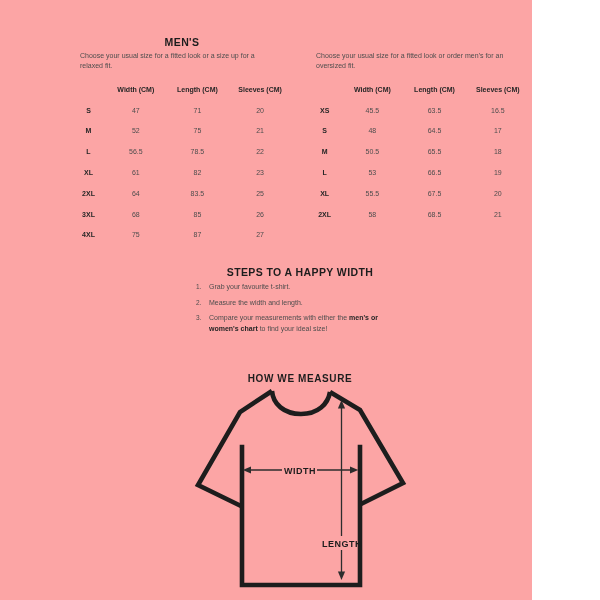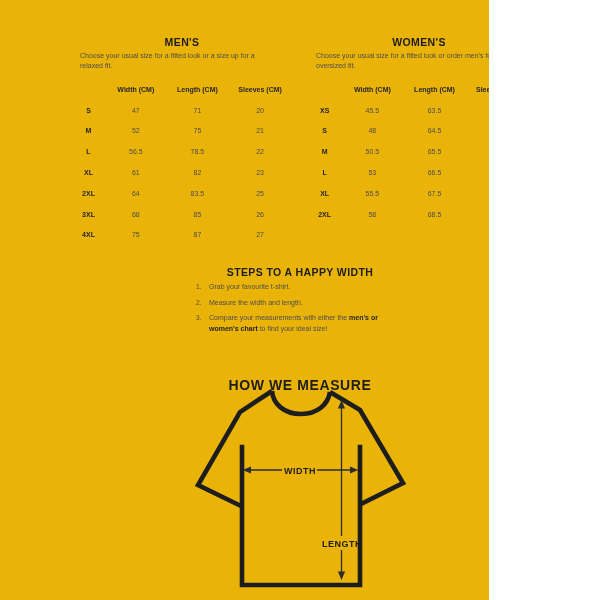--- a/index.html
+++ b/index.html
@@ -1,36 +1,36 @@
 <!DOCTYPE html>
 <html><head>
 <meta charset="utf-8">
 <style>
   html,body{margin:0;padding:0;background:#ffffff;}
   .canvas{
-    position:relative;width:489px;height:600px;background:#eab308;
+    position:relative;width:532px;height:600px;background:#fca5a5;
     font-family:"Liberation Sans",sans-serif;color:#1d1d1d;overflow:hidden;
   }
   .abs{position:absolute;}
   .section-title{
     font-weight:bold;font-size:10.5px;letter-spacing:.4px;
     text-align:center;color:#1d1d1d;white-space:nowrap;
   }
   .desc{font-size:7px;line-height:9.6px;color:#4d4d4d;}
   .desc .line{display:block;white-space:nowrap;}
   .size-table{display:grid;grid-template-columns:15% 28% 28% 29%;grid-auto-rows:20.8px;font-size:7px;}
   .size-table .cell{display:flex;align-items:center;justify-content:center;white-space:nowrap;}
   .size-table .head{font-weight:bold;color:#262626;}
   .size-table .label{font-weight:bold;color:#262626;}
   .size-table .val{color:#4d4d4d;}
   .steps-list .step{display:flex;margin-bottom:4.6px;font-size:7px;line-height:11px;color:#4d4d4d;}
   .steps-list .num{flex:none;width:8px;margin-right:5px;font-size:6.5px;text-align:left;}
   .steps-list .txt{max-width:182px;}
   .steps-list .bold{font-weight:bold;color:#262626;}
-  .measure-title{font-size:14px;letter-spacing:.6px;}
+  .measure-title{font-size:10px;letter-spacing:.6px;}
   .shirt-line{fill:none;stroke:#1d1d1d;stroke-width:4.6;stroke-linejoin:miter;}
   .body-line{stroke-linecap:square;}
   .measure-line{fill:none;stroke:#2d2d2d;stroke-width:1.3;}
   .measure-head{fill:#2d2d2d;stroke:none;}
   .svg-label{
     font-family:"Liberation Sans",sans-serif;font-weight:bold;
     font-size:9px;letter-spacing:.5px;fill:#1d1d1d;
   }
 </style>
 </head>
@@ -78,21 +78,20 @@
     <div class="cell val">68</div>
     <div class="cell val">85</div>
     <div class="cell val">26</div>
 
     <div class="cell label">4XL</div>
     <div class="cell val">75</div>
     <div class="cell val">87</div>
     <div class="cell val">27</div>
   </div>
 
-  <h2 class="abs section-title" style="left:308px;top:27px;width:222px;">WOMEN'S</h2>
   <p class="abs desc" style="left:316px;top:51px;width:214px;margin:0;">
     <span class="line">Choose your usual size for a fitted look or order men's for an</span>
     <span class="line">oversized fit.</span>
   </p>
   <div class="abs size-table" style="left:308px;top:79px;width:222px;">
     <div class="cell"></div>
     <div class="cell head">Width (CM)</div>
     <div class="cell head">Length (CM)</div>
     <div class="cell head">Sleeves (CM)</div>
 

